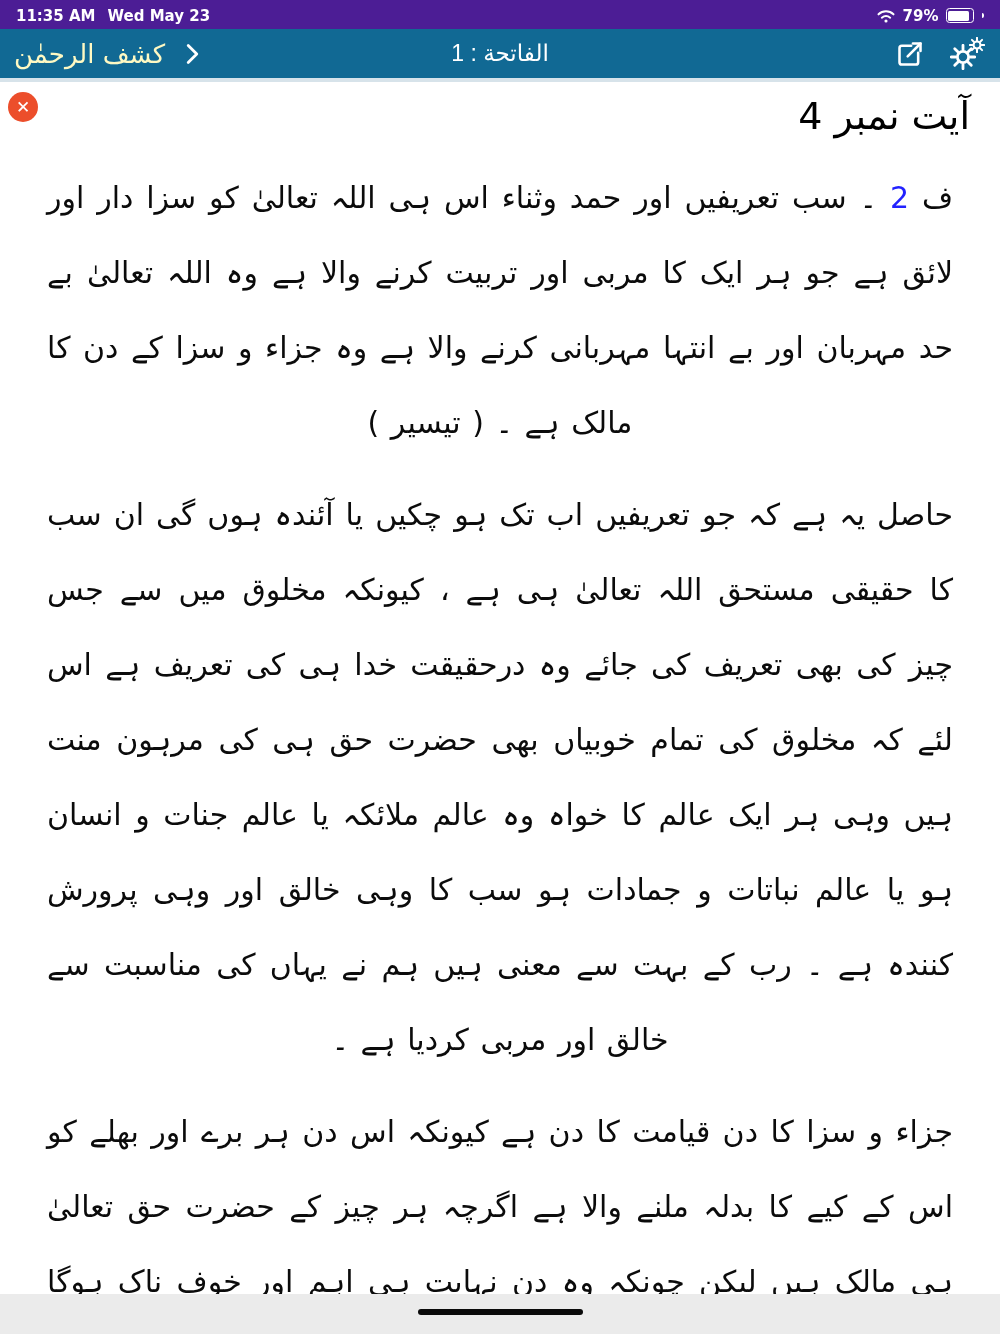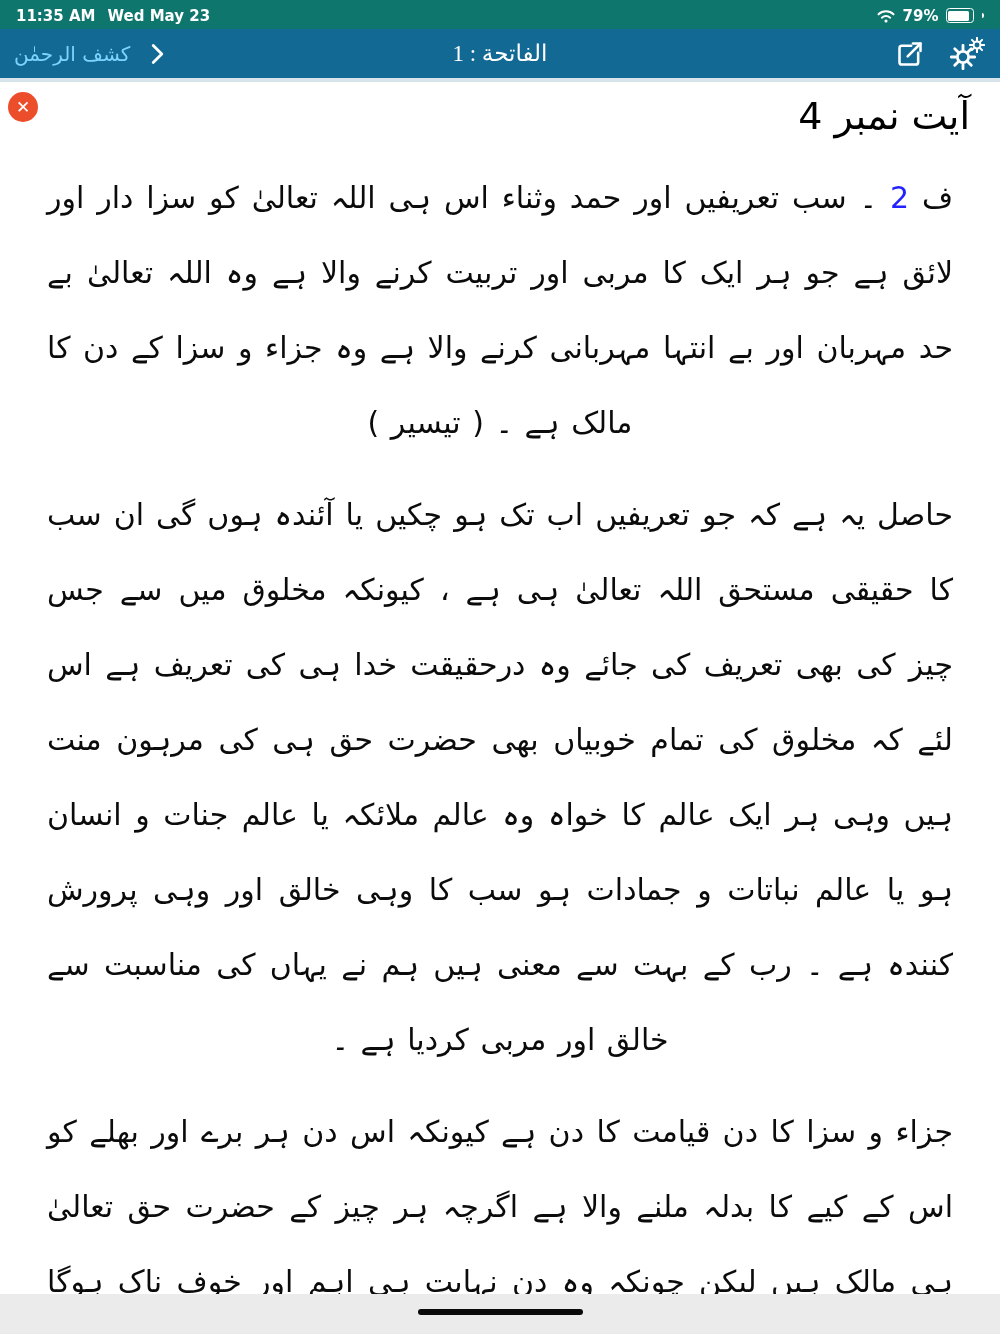--- a/index.html
+++ b/index.html
@@ -2,39 +2,39 @@
 <html><head>
 <meta charset="utf-8">
 <style>
   html,body{margin:0;padding:0;}
   body{
     width:1000px;height:1334px;overflow:hidden;position:relative;
     background:#ffffff;font-family:"DejaVu Sans",sans-serif;
   }
   
   .status-bar{
-    background:#0f766e;color:#fff;height:27px;
+    background:#4c1d95;color:#fff;height:27px;
     display:flex;justify-content:space-between;align-items:center;
     padding:2px 16px 0 16px;font-size:15px;font-weight:bold;
   }
   .status-left{display:flex;gap:12px;align-items:center;}
   .status-right{display:flex;gap:7px;align-items:center;}
   .batt{position:relative;width:26px;height:13px;border:1.5px solid #fff;border-radius:3.5px;display:inline-block;}
   .batt-fill{position:absolute;top:1.5px;left:1.5px;bottom:1.5px;width:79%;background:#fff;border-radius:1.5px;}
   .batt-nub{width:2.5px;height:5px;background:#fff;border-radius:0 2px 2px 0;display:inline-block;margin-left:1px;}
   
   .nav-bar{
     background:#116994;color:#fff;height:49px;position:relative;
     display:flex;align-items:center;padding:0 14px;
     border-bottom:4px solid #d7e3ea;
   }
-  .back-button{display:flex;align-items:center;gap:20px;cursor:pointer;font-size:20px;color:#7dd3fc;}
+  .back-button{display:flex;align-items:center;gap:20px;cursor:pointer;font-size:26px;color:#fef9c3;}
   .nav-title{
     position:absolute;left:0;right:0;text-align:center;font-size:23px;
-    font-family:Liberation Serif, serif;pointer-events:none;
+    font-family:Liberation Sans, sans-serif;pointer-events:none;
   }
   .nav-actions{margin-left:auto;display:flex;gap:22px;align-items:center;}
   .icon-btn{width:36px;height:36px;display:flex;align-items:center;justify-content:center;cursor:pointer;position:relative;}
   
   .content{position:relative;padding:6px 30px 0 30px;}
   .close-button{
     position:absolute;left:8px;top:10px;width:30px;height:30px;border-radius:50%;
     background:#ec4e2b;color:#fff;font-size:17px;font-weight:bold;
     display:flex;align-items:center;justify-content:center;cursor:pointer;line-height:1;
   }

